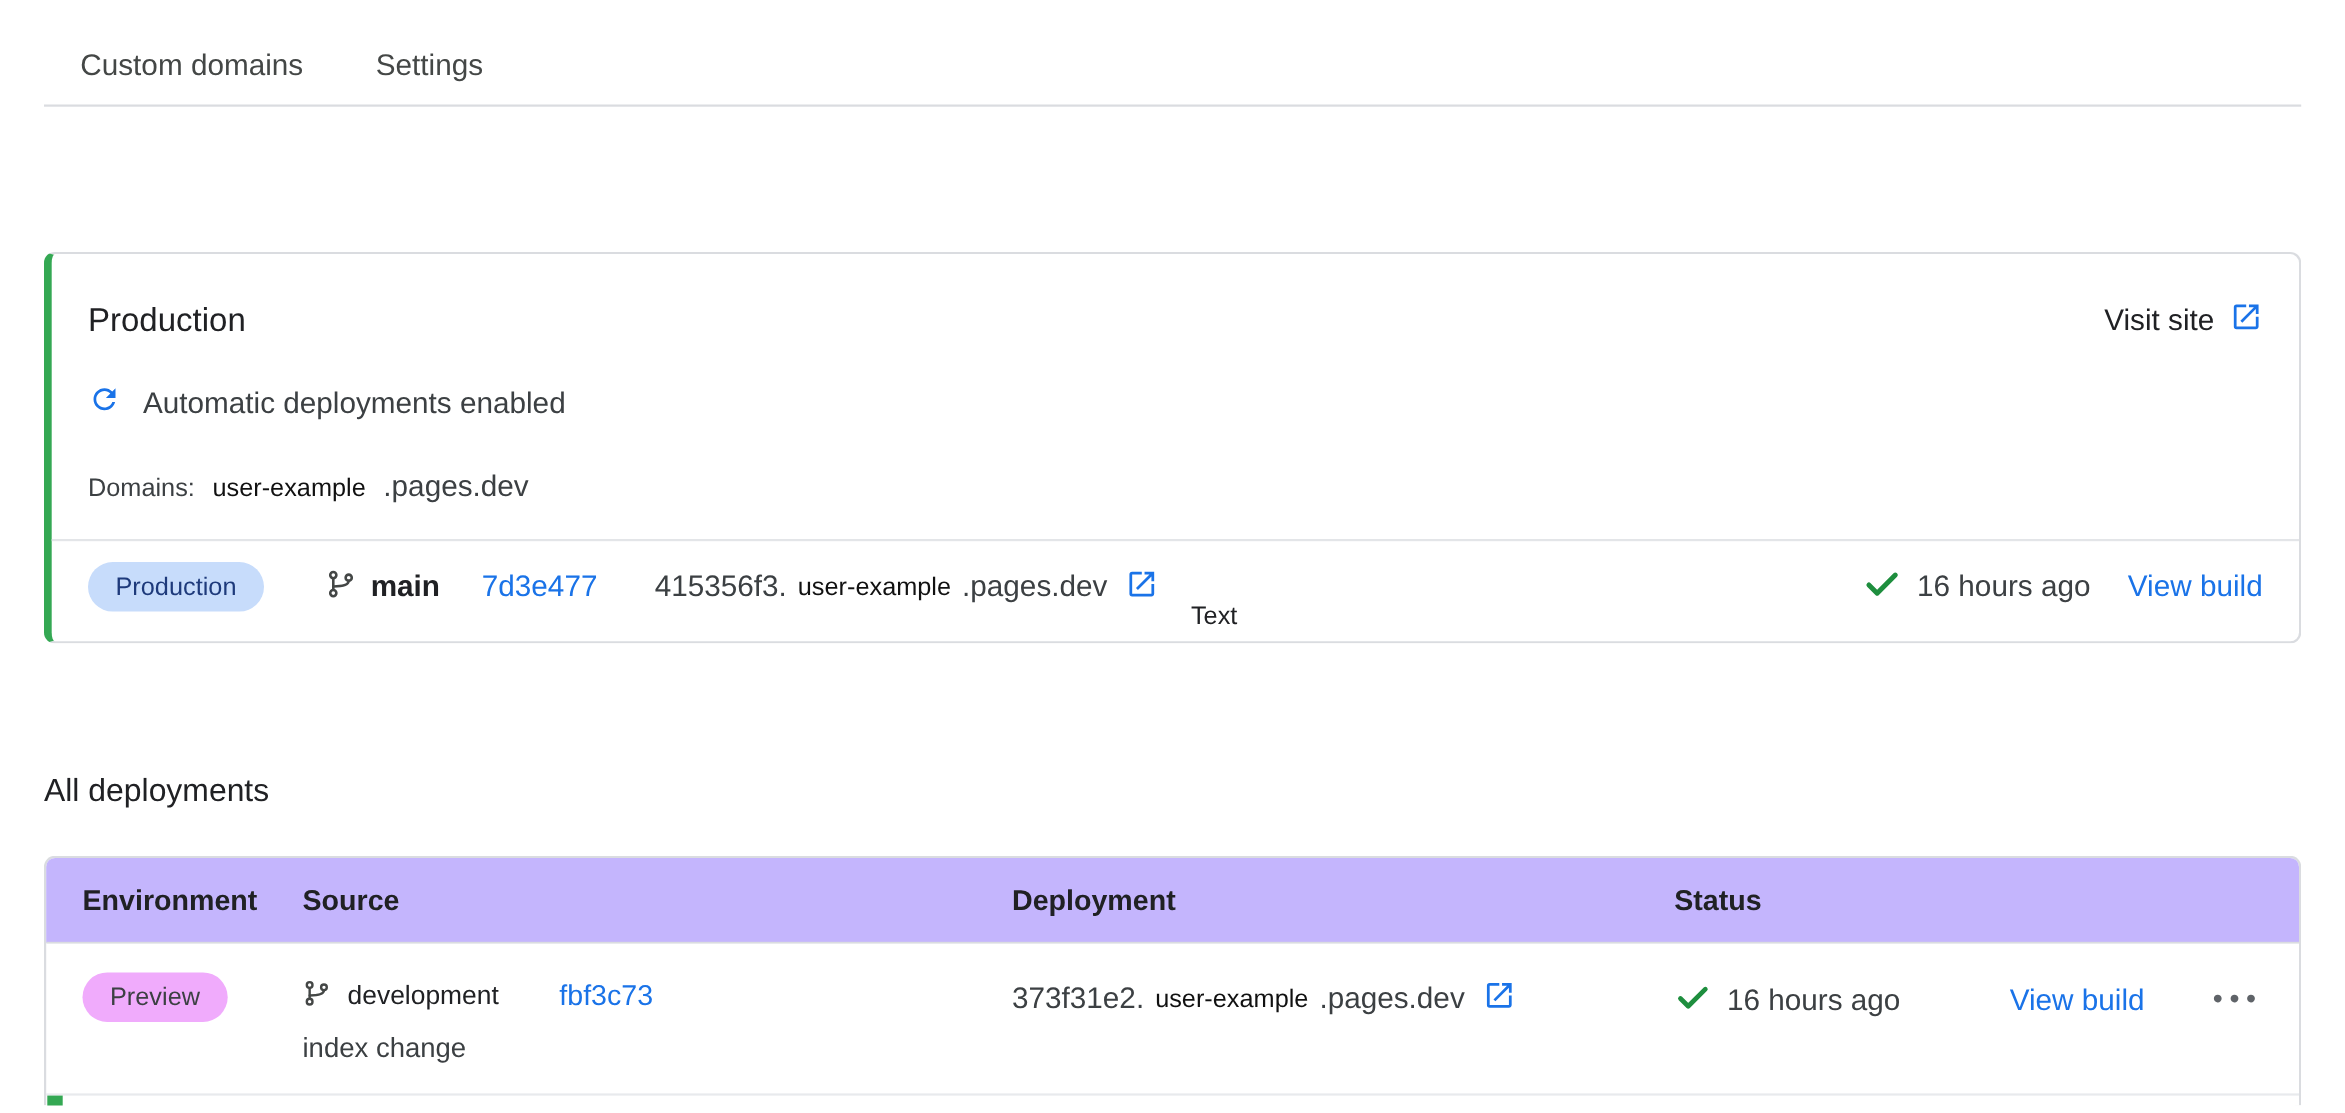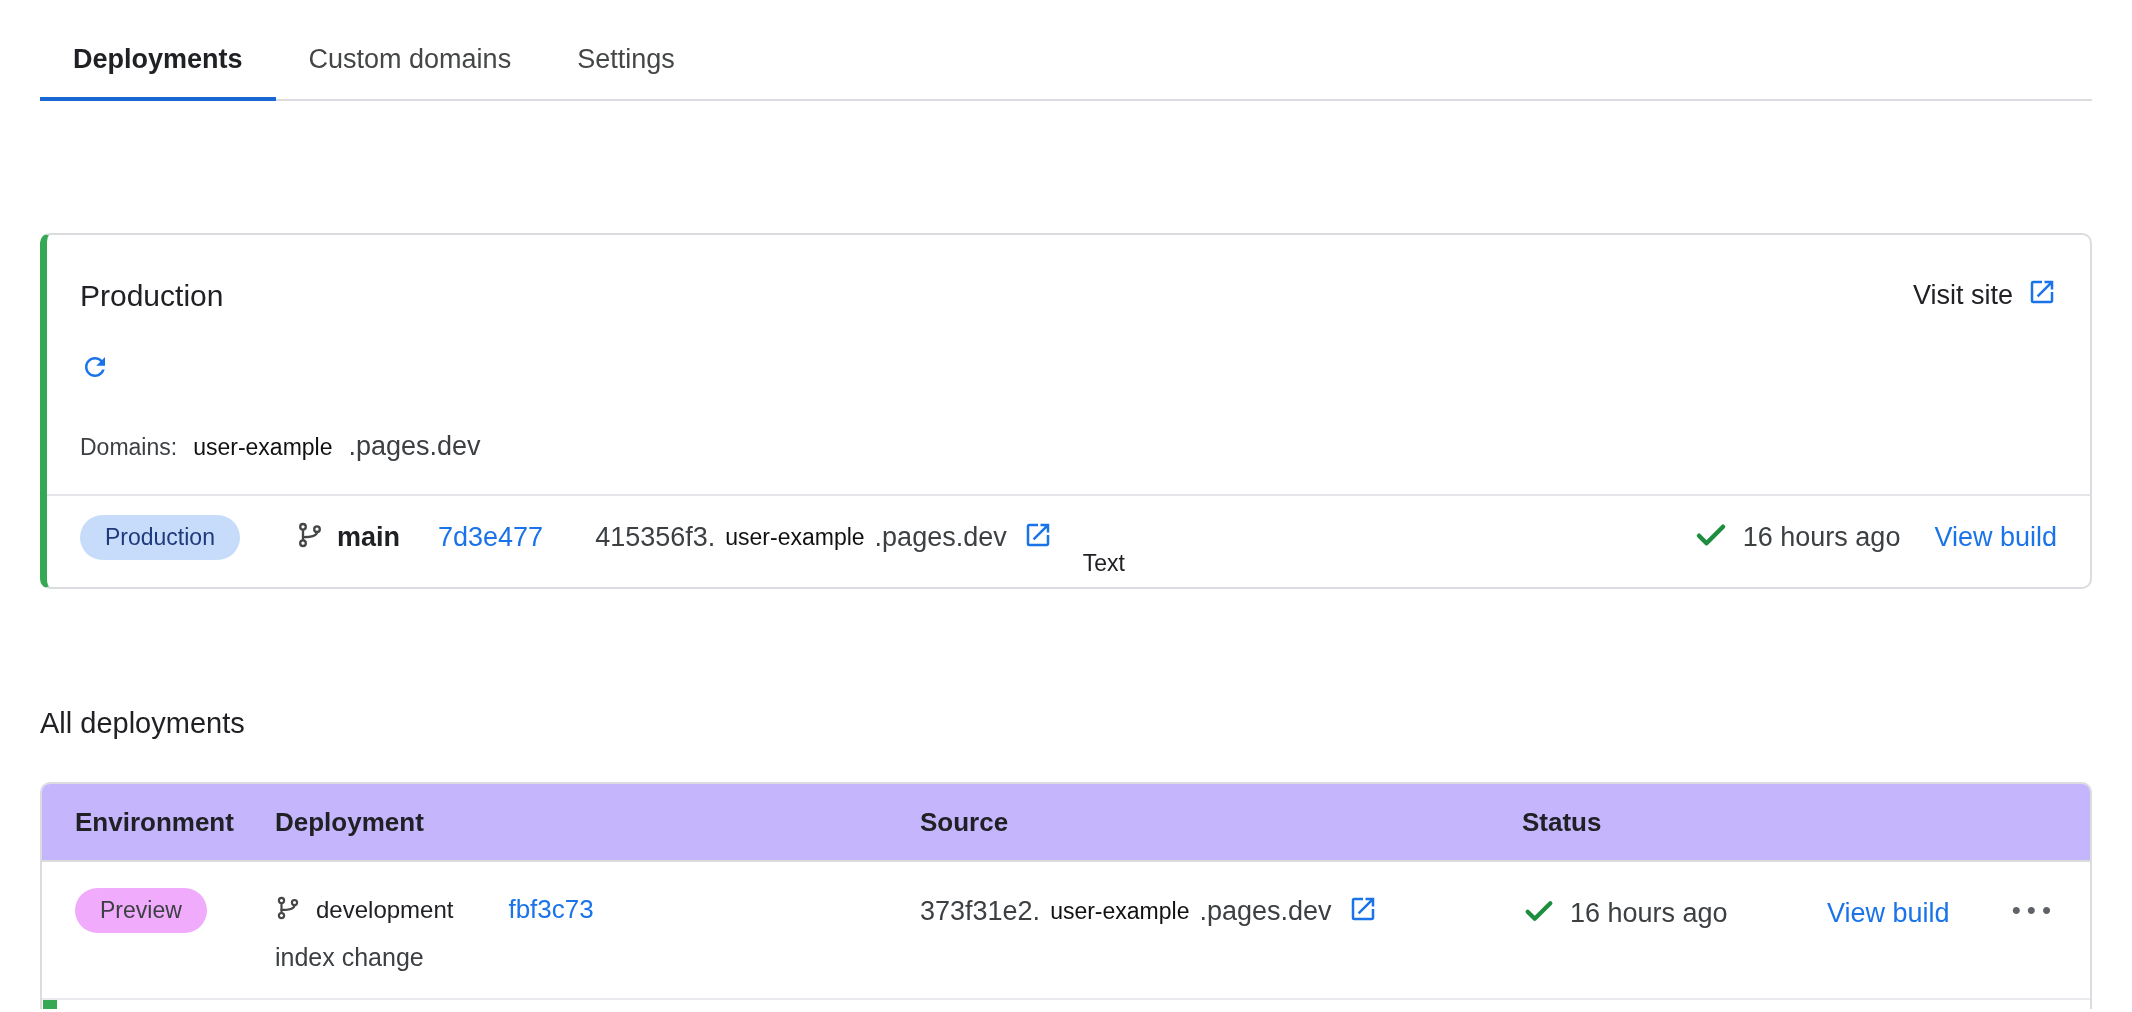--- a/index.html
+++ b/index.html
@@ -104,21 +104,20 @@
   .green-sliver { width: 14px; height: 9px; background: #34a853; margin-left: 1px; }
 
   .icon { flex: 0 0 auto; display: inline-block; }
 </style>
 </head>
 <body>
 
 <div class="page">
 
   <nav class="tabbar">
-    <div class="tab active">Deployments</div>
     <div class="tab">Custom domains</div>
     <div class="tab">Settings</div>
   </nav>
 
   <section class="prod-card">
     <div class="card-head">
       <h2 class="card-title">Production</h2>
       <a class="visit-link">
         <span>Visit site</span>
         <span class="icon">
@@ -128,20 +127,21 @@
         </span>
       </a>
     </div>
 
     <div class="auto-line">
       <span class="icon">
         <svg width="30" height="30" viewBox="0 0 24 24" fill="#1a73e8">
             <path d="M17.65 6.35C16.2 4.9 14.21 4 12 4c-4.42 0-7.99 3.58-7.99 8s3.57 8 7.99 8c3.73 0 6.84-2.55 7.73-6h-2.08c-.82 2.33-3.04 4-5.65 4-3.31 0-6-2.69-6-6s2.69-6 6-6c1.66 0 3.14.69 4.22 1.78L13 11h7V4l-2.35 2.35z"></path>
           </svg>
       </span>
+      <span>Automatic deployments enabled</span>
     </div>
 
     <div class="domains-line">
       <span class="domains-label">Domains:</span>
       <span class="domain-sub">user-example</span>
       <span class="domain-suffix">.pages.dev</span>
     </div>
 
     <div class="card-divider"></div>
 
@@ -183,22 +183,22 @@
         <a class="view-build">View build</a>
       </div>
     </div>
   </section>
 
   <h3 class="section-heading">All deployments</h3>
 
   <section class="table">
     <div class="thead">
       <div>Environment</div>
+      <div>Source</div>
       <div>Deployment</div>
-      <div>Source</div>
       <div>Status</div>
     </div>
 
     <div class="trow">
       <div>
         <span class="pill-preview">Preview</span>
       </div>
 
       <div>
         <div class="src-line1">

